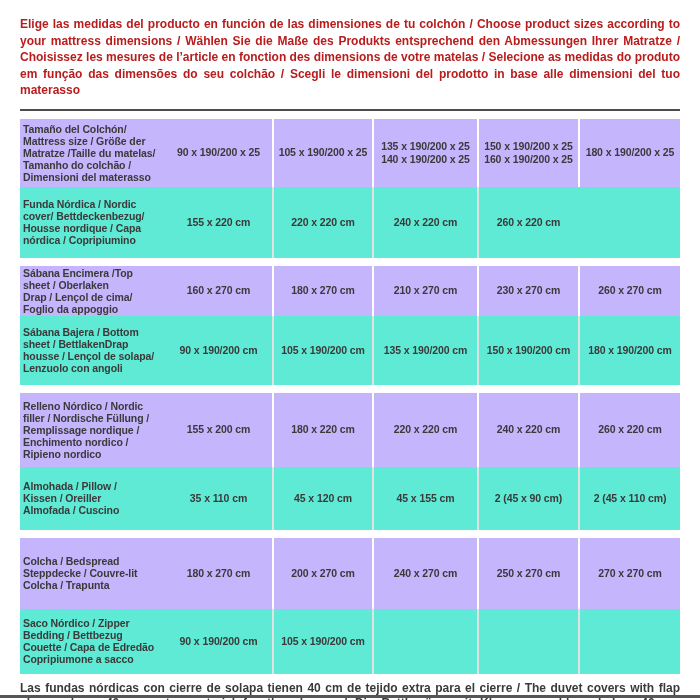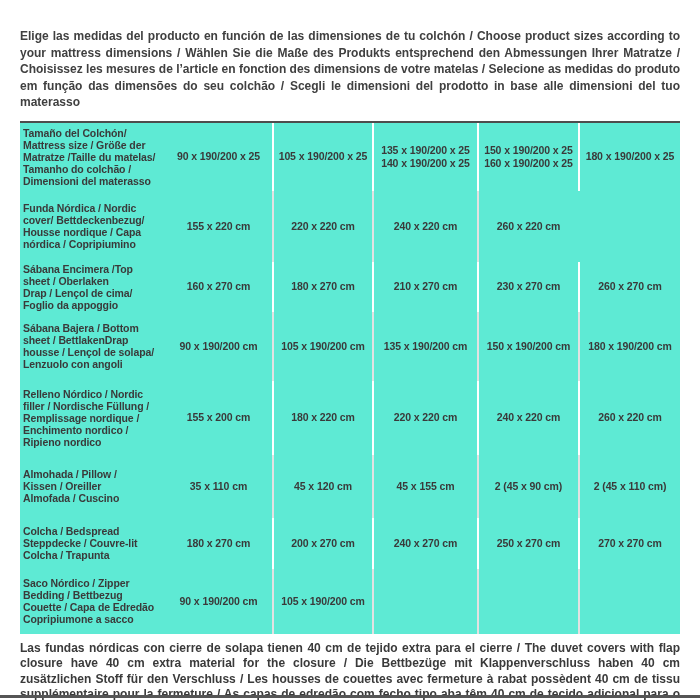--- a/index.html
+++ b/index.html
@@ -7,45 +7,45 @@
     width: 700px; height: 700px;
     background: #ffffff;
     font-family: "Liberation Sans", sans-serif;
     color: #3a3a3a;
     position: relative;
     overflow: hidden;
   }
   .page { padding: 12px 20px 0 20px; }
 
   .intro {
-    margin: 16px 0 10px 0;
+    margin: 4px 0 10px 0;
     font-size: 12px;
     font-weight: 700;
     line-height: 16.5px;
     text-align: justify;
-    color: #404040;
+    color: #b91c1c;
   }
 
   .size-table {
     border-top: 2px solid #4d4d4d;
     width: 660px;
   }
   .row {
     display: grid;
     grid-template-columns: 145px 107px 100px 105px 101px 102px;
   }
-  .row.gray  { background: #5eead4; }
+  .row.gray  { background: #c4b5fd; margin-top: 8px; }
   .row.white { background: #5eead4; }
   .size-table .row:nth-child(1) { height: 68px; }
   .size-table .row:nth-child(2) { height: 71px; }
   .size-table .row:nth-child(3) { height: 50px; }
   .size-table .row:nth-child(4) { height: 69px; }
   .size-table .row:nth-child(5) { height: 74px; }
   .size-table .row:nth-child(6) { height: 63px; }
-  .size-table .row:nth-child(7) { height: 51px; }
+  .size-table .row:nth-child(7) { height: 71px; }
   .size-table .row:nth-child(8) { height: 65px; }
 
   .cell {
     display: flex;
     align-items: center;
     font-weight: 700;
     font-size: 10.5px;
     white-space: pre-line;
     box-sizing: border-box;
   }

